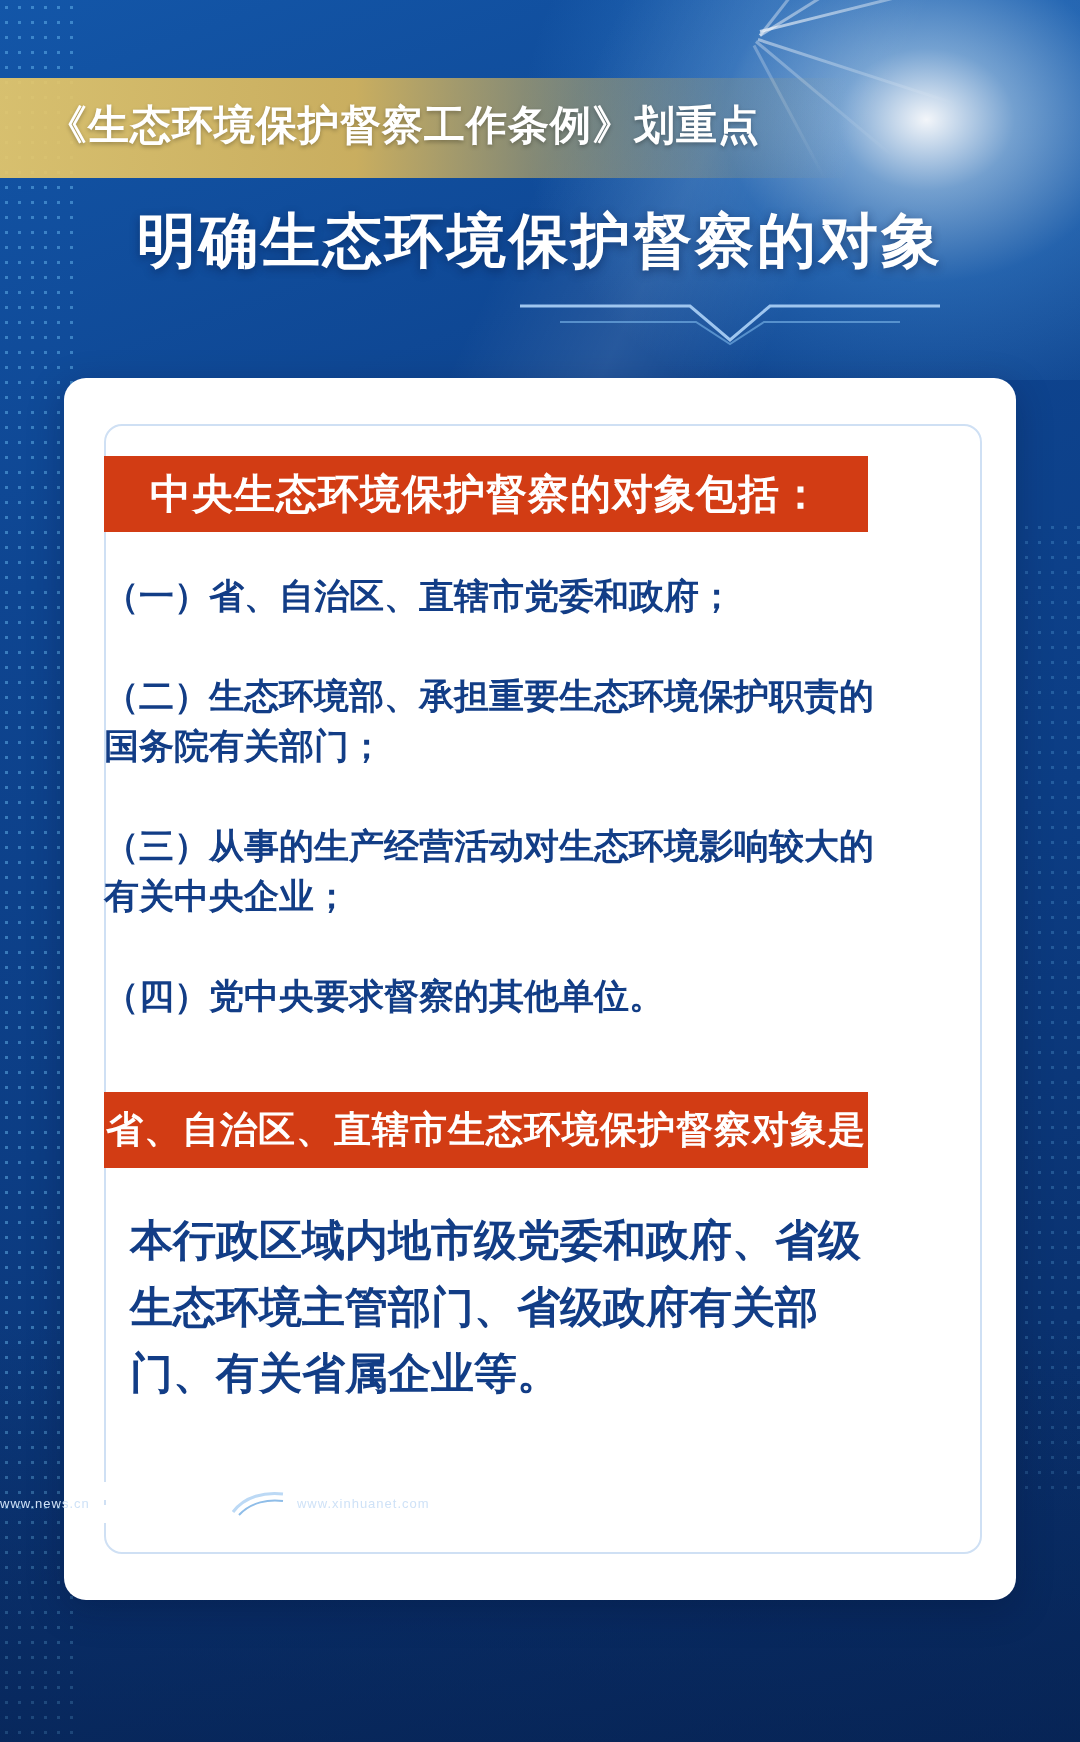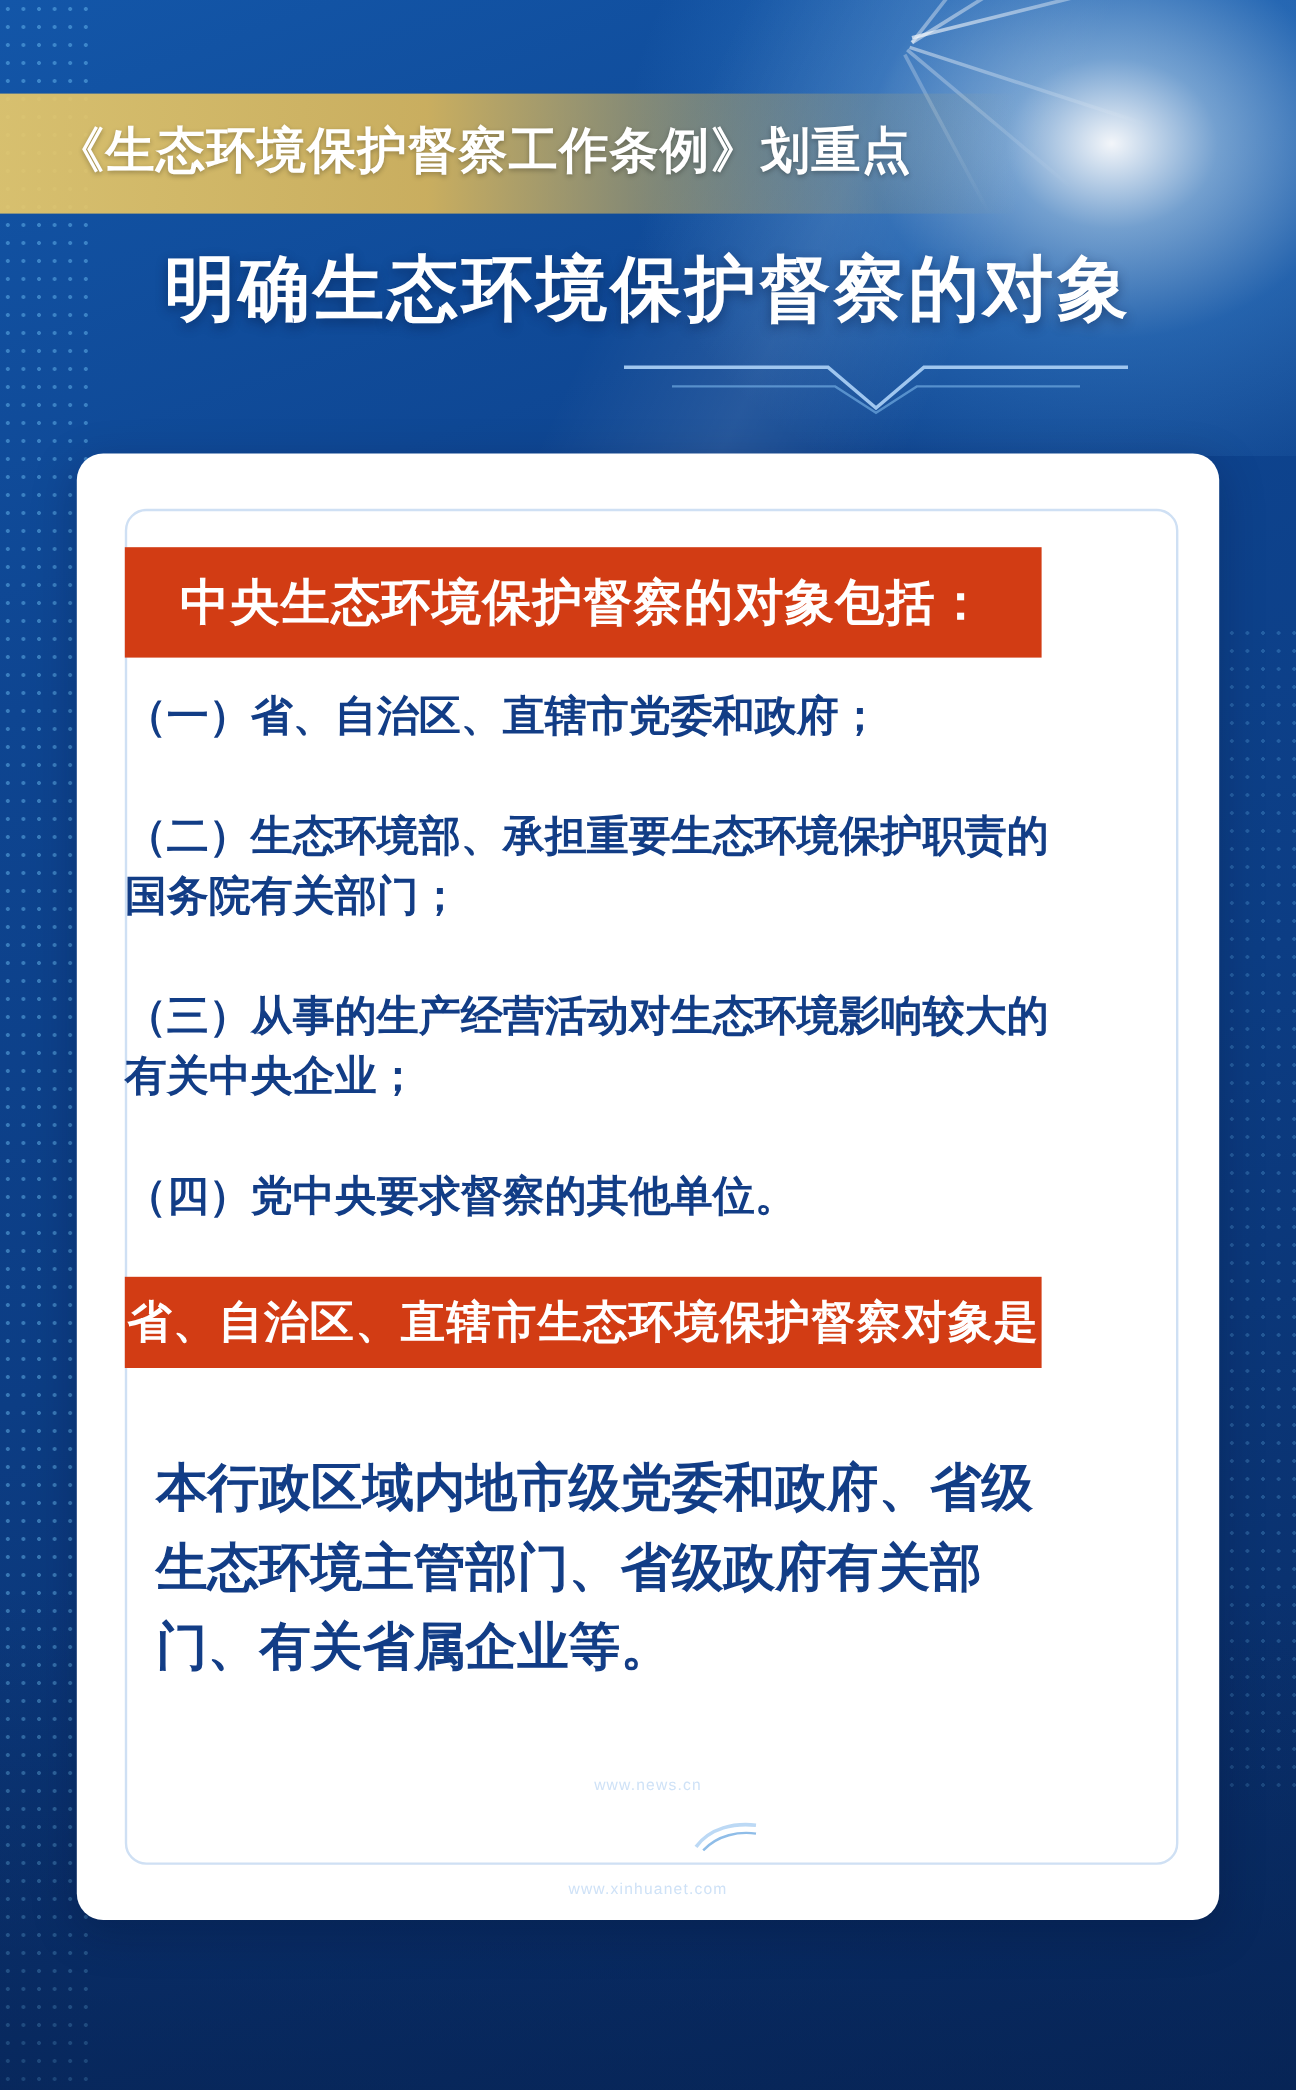--- a/index.html
+++ b/index.html
@@ -122,25 +122,25 @@
     background: #d23c14;
     color: #ffffff;
     display: flex;
     align-items: center;
     justify-content: center;
     font-weight: bold;
     letter-spacing: 1px;
   }
   #bar1 {
     left: 104px; top: 456px;
-    width: 764px; height: 92px;
+    width: 764px; height: 76px;
     font-size: 41px;
   }
   #bar2 {
-    left: 104px; top: 1064px;
+    left: 104px; top: 1092px;
     width: 764px; height: 76px;
     font-size: 37px;
   }
 
   .clause {
     position: absolute;
     left: 104px;
     width: 790px;
     color: #123d86;
     font-size: 35px;
@@ -162,21 +162,21 @@
     font-weight: bold;
     line-height: 1.55;
   }
 
   
   .logo-wrap {
     position: absolute;
     left: 0; top: 1480px;
     width: 1080px;
     display: flex;
-    flex-direction: column;
+    flex-direction: row;
     align-items: center;
     gap: 12px;
   }
   .logo-row {
     display: flex;
     align-items: center;
     gap: 8px;
   }
   .logo-mark {
     font-family: "Liberation Sans", sans-serif;

